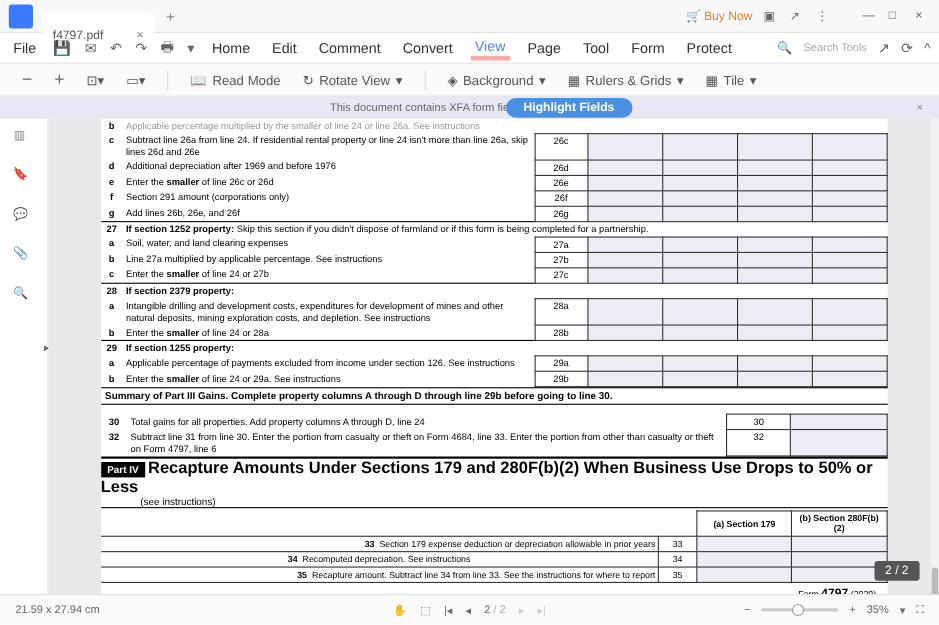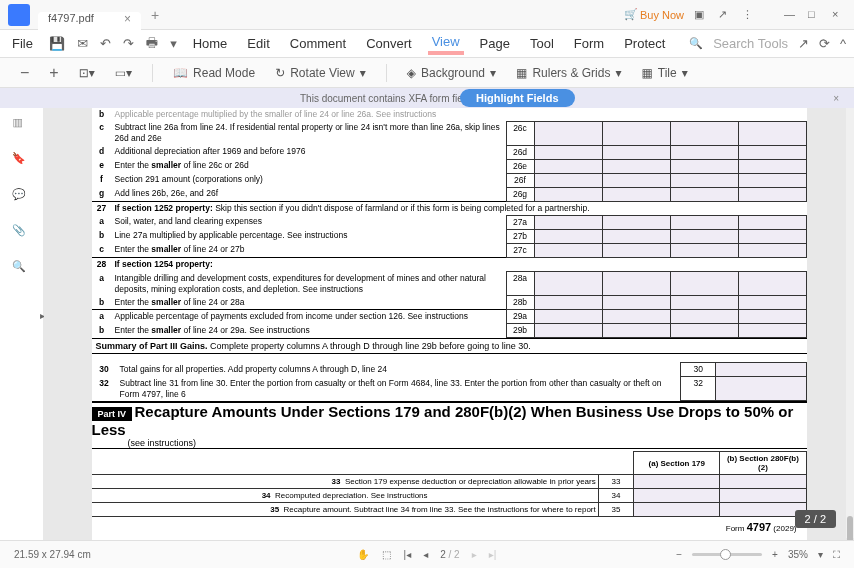--- a/index.html
+++ b/index.html
@@ -1,51 +1,51 @@
 <!DOCTYPE html>
 <html><head>
 <meta charset="utf-8">
 <style>
 *{margin:0;padding:0;box-sizing:border-box;font-family:'Segoe UI',Arial,sans-serif}
 body{width:854px;height:568px;overflow:hidden;background:#fff;position:relative;font-size:11px}
 .titlebar{height:30px;display:flex;align-items:center;border-bottom:1px solid #e0e0e0;background:#f8f8f8}
 .logo{width:22px;height:22px;background:#3a7afe;border-radius:3px;margin:0 8px;display:inline-block}
-.tab{display:flex;align-items:flex-start;background:#fff;height:26px;padding:0 10px;border-radius:4px 4px 0 0;margin-top:20px;font-size:11px;color:#555}
+.tab{display:flex;align-items:flex-end;background:#fff;height:26px;padding:0 10px;border-radius:4px 4px 0 0;margin-top:20px;font-size:11px;color:#555}
 .tab-close{margin-left:30px;color:#888;font-size:12px}
 .tab-add{margin-left:10px;color:#888;font-size:14px}
 .title-right{margin-left:auto;display:flex;align-items:center;gap:10px;padding-right:8px}
 .buynow{color:#e67e22;font-size:11px;display:flex;align-items:center;gap:2px}
 .win-btn{width:14px;height:14px;color:#666;font-size:11px}
 .menubar{height:28px;display:flex;align-items:center;padding:0 8px;gap:12px;border-bottom:1px solid #e0e0e0}
 .menu-item{font-size:13px;color:#333;cursor:pointer;padding:2px 4px}
 .menu-item.active{color:#4a90e2;border-bottom:4px solid #fca5a5}
 .toolbar-icon{color:#666;font-size:13px}
 .menubar-right{margin-left:auto;display:flex;align-items:center;gap:10px}
-.search-tools{color:#aaa;font-size:13px}
+.search-tools{color:#aaa;font-size:10px}
 .ribbon{height:30px;display:flex;align-items:center;padding:0 20px;gap:20px;border-bottom:1px solid #e0e0e0;background:#fafafa}
 .ribbon-item{display:flex;align-items:center;gap:5px;font-size:12px;color:#555}
 .ribbon-sep{width:1px;height:18px;background:#ddd}
 .notice-bar{height:20px;background:#e8e8f5;display:flex;align-items:center;position:relative;font-size:10px}
 .notice-text{position:absolute;left:300px;color:#666}
 .highlight-btn{position:absolute;left:460px;background:#4a90e2;color:#fff;padding:3px 16px;border-radius:10px;font-size:11px;font-weight:bold}
 .notice-close{position:absolute;right:15px;color:#888}
 .main{display:flex;height:440px}
 .sidebar{width:44px;border-right:1px solid #e8e8e8;display:flex;flex-direction:column;align-items:center;padding-top:8px;gap:18px}
 .sidebar-icon{width:18px;height:18px;color:#888}
 .sidebar-expand{position:absolute;top:310px;left:40px;font-size:10px;color:#666}
 .doc-area{flex:1;background:#e8e8e8;overflow:hidden;position:relative;display:flex;justify-content:center}
 .page{width:715px;background:#fff;margin-top:0;font-size:9px;color:#000;position:relative}
 .form-table{width:100%;border-collapse:collapse}
 .form-table td{padding:1px 3px;font-size:8.5px;vertical-align:top;line-height:1.3}
 .line-letter{width:12px;text-align:center;font-weight:bold}
 .line-num{width:20px;text-align:center;font-weight:bold}
-.line-label{width:28px;text-align:center;font-size:8px;border:1px solid #333;background:#fff}
+.line-label{width:48px;text-align:center;font-size:8px;border:1px solid #333;background:#fff}
 .line-input{width:68px;border:1px solid #333;background:#f0ecf5}
 .line-input2{width:72px;border:1px solid #333;background:#f0ecf5}
-.summary-hdr{font-weight:normal;border-top:1px solid #000;border-bottom:1px solid #000;padding:2px 4px}
+.summary-hdr{font-weight:bold;border-top:1px solid #000;border-bottom:1px solid #000;padding:2px 4px}
 .part-hdr{background:#000;color:#fff;font-weight:bold;padding:2px 6px;display:inline-block;font-size:9px}
 .part-row{border-top:2px solid #000;border-bottom:1px solid #000}
 .sec-tbl{width:100%;border-collapse:collapse;margin-top:2px}
 .sec-tbl th,.sec-tbl td{border:1px solid #333;font-size:8px;padding:2px;text-align:center}
 .footer-form{text-align:right;font-size:8px;padding:4px 10px}
 .page-badge{position:absolute;right:18px;bottom:40px;background:#555;color:#fff;padding:3px 10px;border-radius:3px;font-size:11px}
 .statusbar{position:absolute;bottom:0;left:0;right:0;height:28px;border-top:1px solid #e0e0e0;display:flex;align-items:center;padding:0 14px;font-size:10px;color:#666;background:#fafafa}
 .status-center{position:absolute;left:50%;transform:translateX(-50%);display:flex;align-items:center;gap:12px}
 .status-right{margin-left:auto;display:flex;align-items:center;gap:10px}
 .zoom-slider{width:70px;height:3px;background:#ccc;position:relative;border-radius:2px}
@@ -214,39 +214,43 @@
               <td class="line-letter">c</td>
               <td colspan="2"><span>Enter the </span><b>smaller</b><span> of line 24 or 27b</span></td>
               <td class="line-label">27c</td>
               <td class="line-input"></td>
               <td class="line-input"></td>
               <td class="line-input"></td>
               <td class="line-input"></td>
             </tr>
         <tr>
               <td class="line-num">28</td>
-              <td colspan="7"><b>If section 1254 property:</b></td>
+              <td colspan="7"><b>If section 2379 property:</b></td>
             </tr>
         <tr>
               <td class="line-letter">a</td>
               <td colspan="2">Intangible drilling and development costs, expenditures for development of mines and other natural deposits,  mining exploration costs, and depletion. See instructions</td>
               <td class="line-label">28a</td>
               <td class="line-input"></td>
               <td class="line-input"></td>
               <td class="line-input"></td>
               <td class="line-input"></td>
             </tr>
         <tr style="border-bottom:1px solid #000">
               <td class="line-letter">b</td>
               <td colspan="2"><span>Enter the </span><b>smaller</b><span> of line 24 or 28a</span></td>
               <td class="line-label">28b</td>
               <td class="line-input"></td>
               <td class="line-input"></td>
               <td class="line-input"></td>
               <td class="line-input"></td>
+            </tr>
+        <tr>
+              <td class="line-num">29</td>
+              <td colspan="7"><b>If section 1255 property:</b></td>
             </tr>
         <tr>
               <td class="line-letter">a</td>
               <td colspan="2">Applicable percentage of payments excluded from income under section 126. See instructions</td>
               <td class="line-label">29a</td>
               <td class="line-input"></td>
               <td class="line-input"></td>
               <td class="line-input"></td>
               <td class="line-input"></td>
             </tr>

